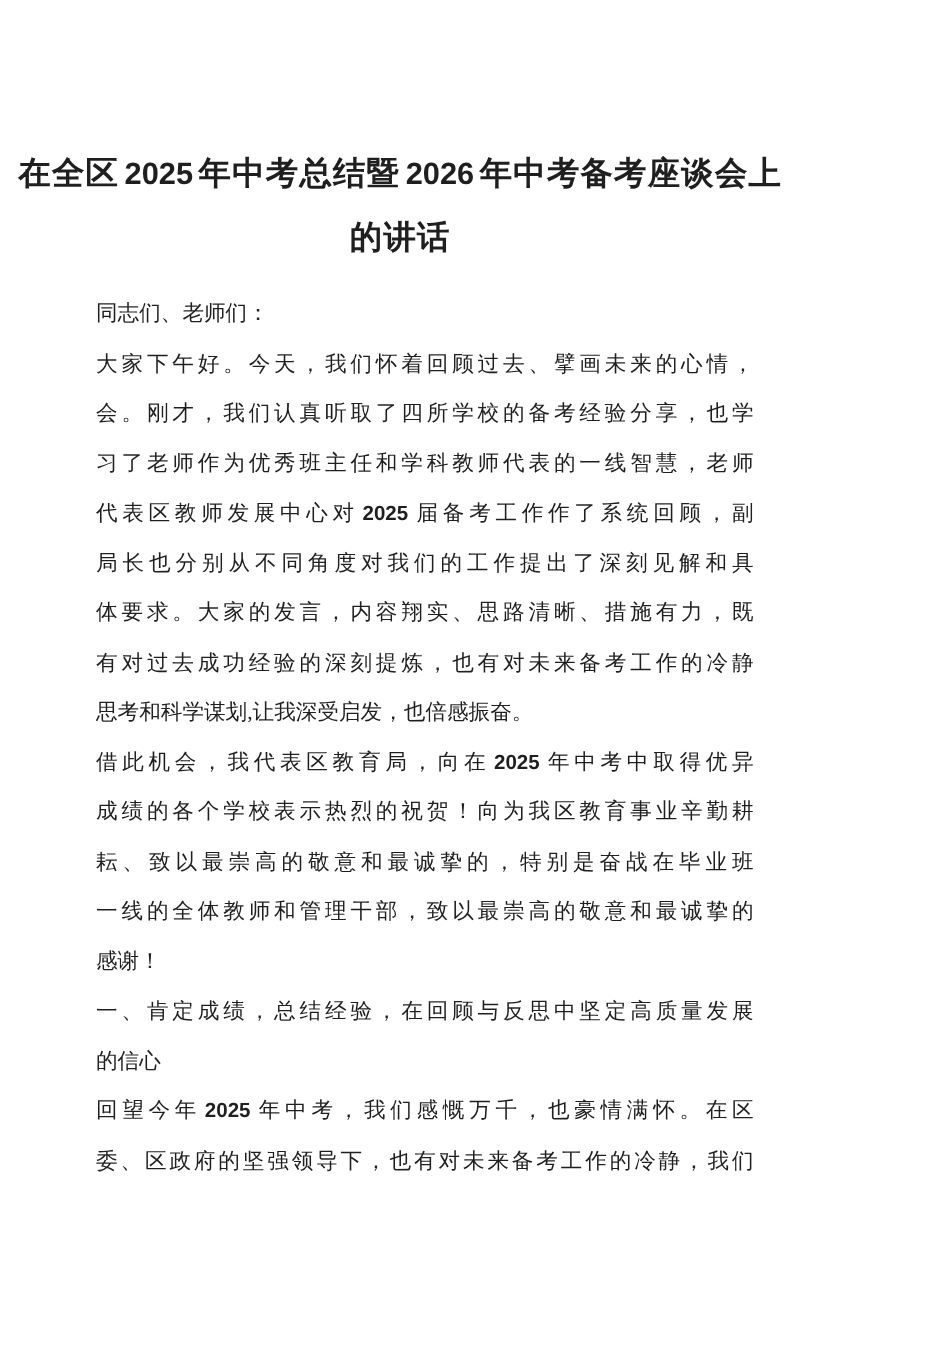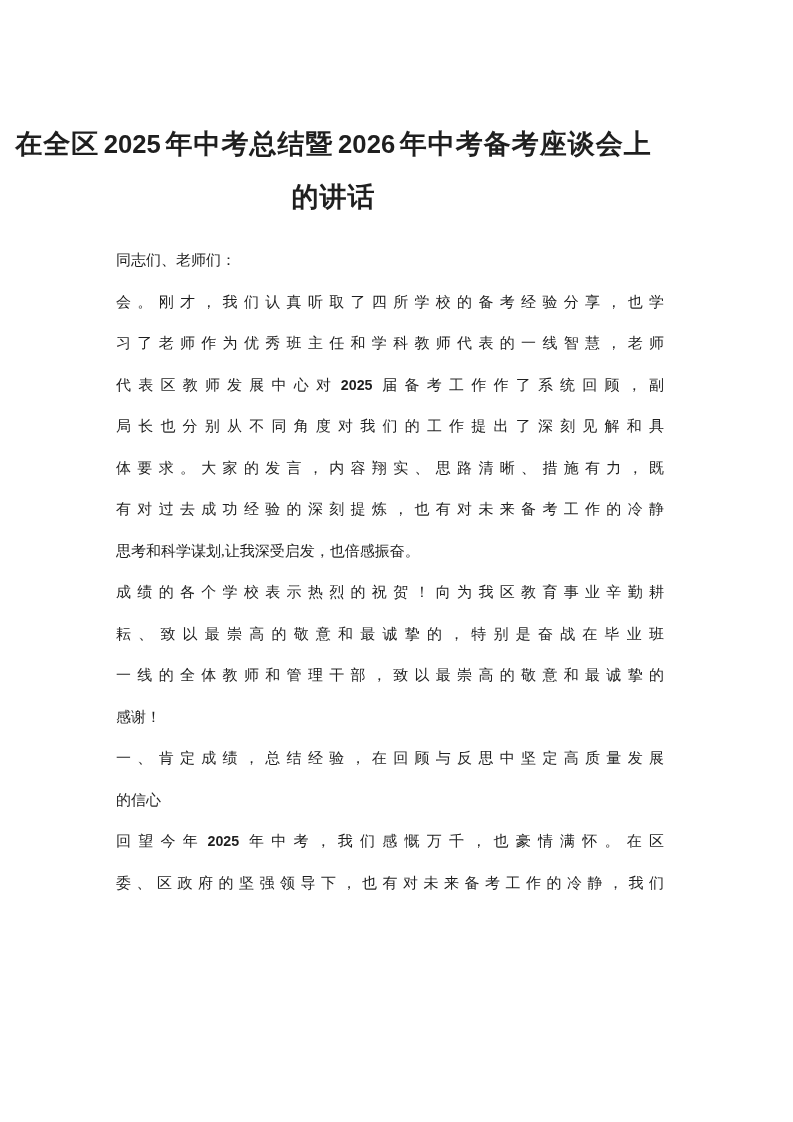--- a/index.html
+++ b/index.html
@@ -24,22 +24,22 @@
     line-height: 53px;
     font-weight: bold;
     letter-spacing: 1px;
   }
   .doc-title .tline {
     display: block;
     white-space: nowrap;
   }
   .doc-body {
     width: 548px;
-    margin: 16px 123px 0 116px;
-    font-size: 15px;
+    margin: 16px 123px 0 80px;
+    font-size: 18px;
     line-height: 41.5px;
   }
   .line {
     text-align: justify;
     text-align-last: justify;
     text-justify: inter-ideograph;
   }
   .line.short {
     text-align-last: left;
   }
@@ -57,27 +57,29 @@
 
 <div class="page">
 
   <h1 class="doc-title">
     <span class="tline">在全区<span class="num">2025</span>年中考总结暨<span class="num">2026</span>年中考备考座谈会上</span>
     <span class="tline">的讲话</span>
   </h1>
 
   <div class="doc-body">
     <div class="line short">同志们、老师们：</div>
+    <div class="line">大家下午好。今天，我们怀着回顾过去、擘画未来的心情，</div>
     <div class="line">会。刚才，我们认真听取了四所学校的备考经验分享，也学</div>
     <div class="line">习了老师作为优秀班主任和学科教师代表的一线智慧，老师</div>
     <div class="line">代表区教师发展中心对<span class="num">2025</span>届备考工作作了系统回顾，副</div>
     <div class="line">局长也分别从不同角度对我们的工作提出了深刻见解和具</div>
     <div class="line">体要求。大家的发言，内容翔实、思路清晰、措施有力，既</div>
     <div class="line">有对过去成功经验的深刻提炼，也有对未来备考工作的冷静</div>
     <div class="line short">思考和科学谋划,让我深受启发，也倍感振奋。</div>
+    <div class="line">借此机会，我代表区教育局，向在<span class="num">2025</span>年中考中取得优异</div>
     <div class="line">成绩的各个学校表示热烈的祝贺！向为我区教育事业辛勤耕</div>
     <div class="line">耘、致以最崇高的敬意和最诚挚的，特别是奋战在毕业班</div>
     <div class="line">一线的全体教师和管理干部，致以最崇高的敬意和最诚挚的</div>
     <div class="line short">感谢！</div>
     <div class="line">一、肯定成绩，总结经验，在回顾与反思中坚定高质量发展</div>
     <div class="line short">的信心</div>
     <div class="line">回望今年<span class="num">2025</span>年中考，我们感慨万千，也豪情满怀。在区</div>
     <div class="line">委、区政府的坚强领导下，也有对未来备考工作的冷静，我们</div>
   </div>
 

